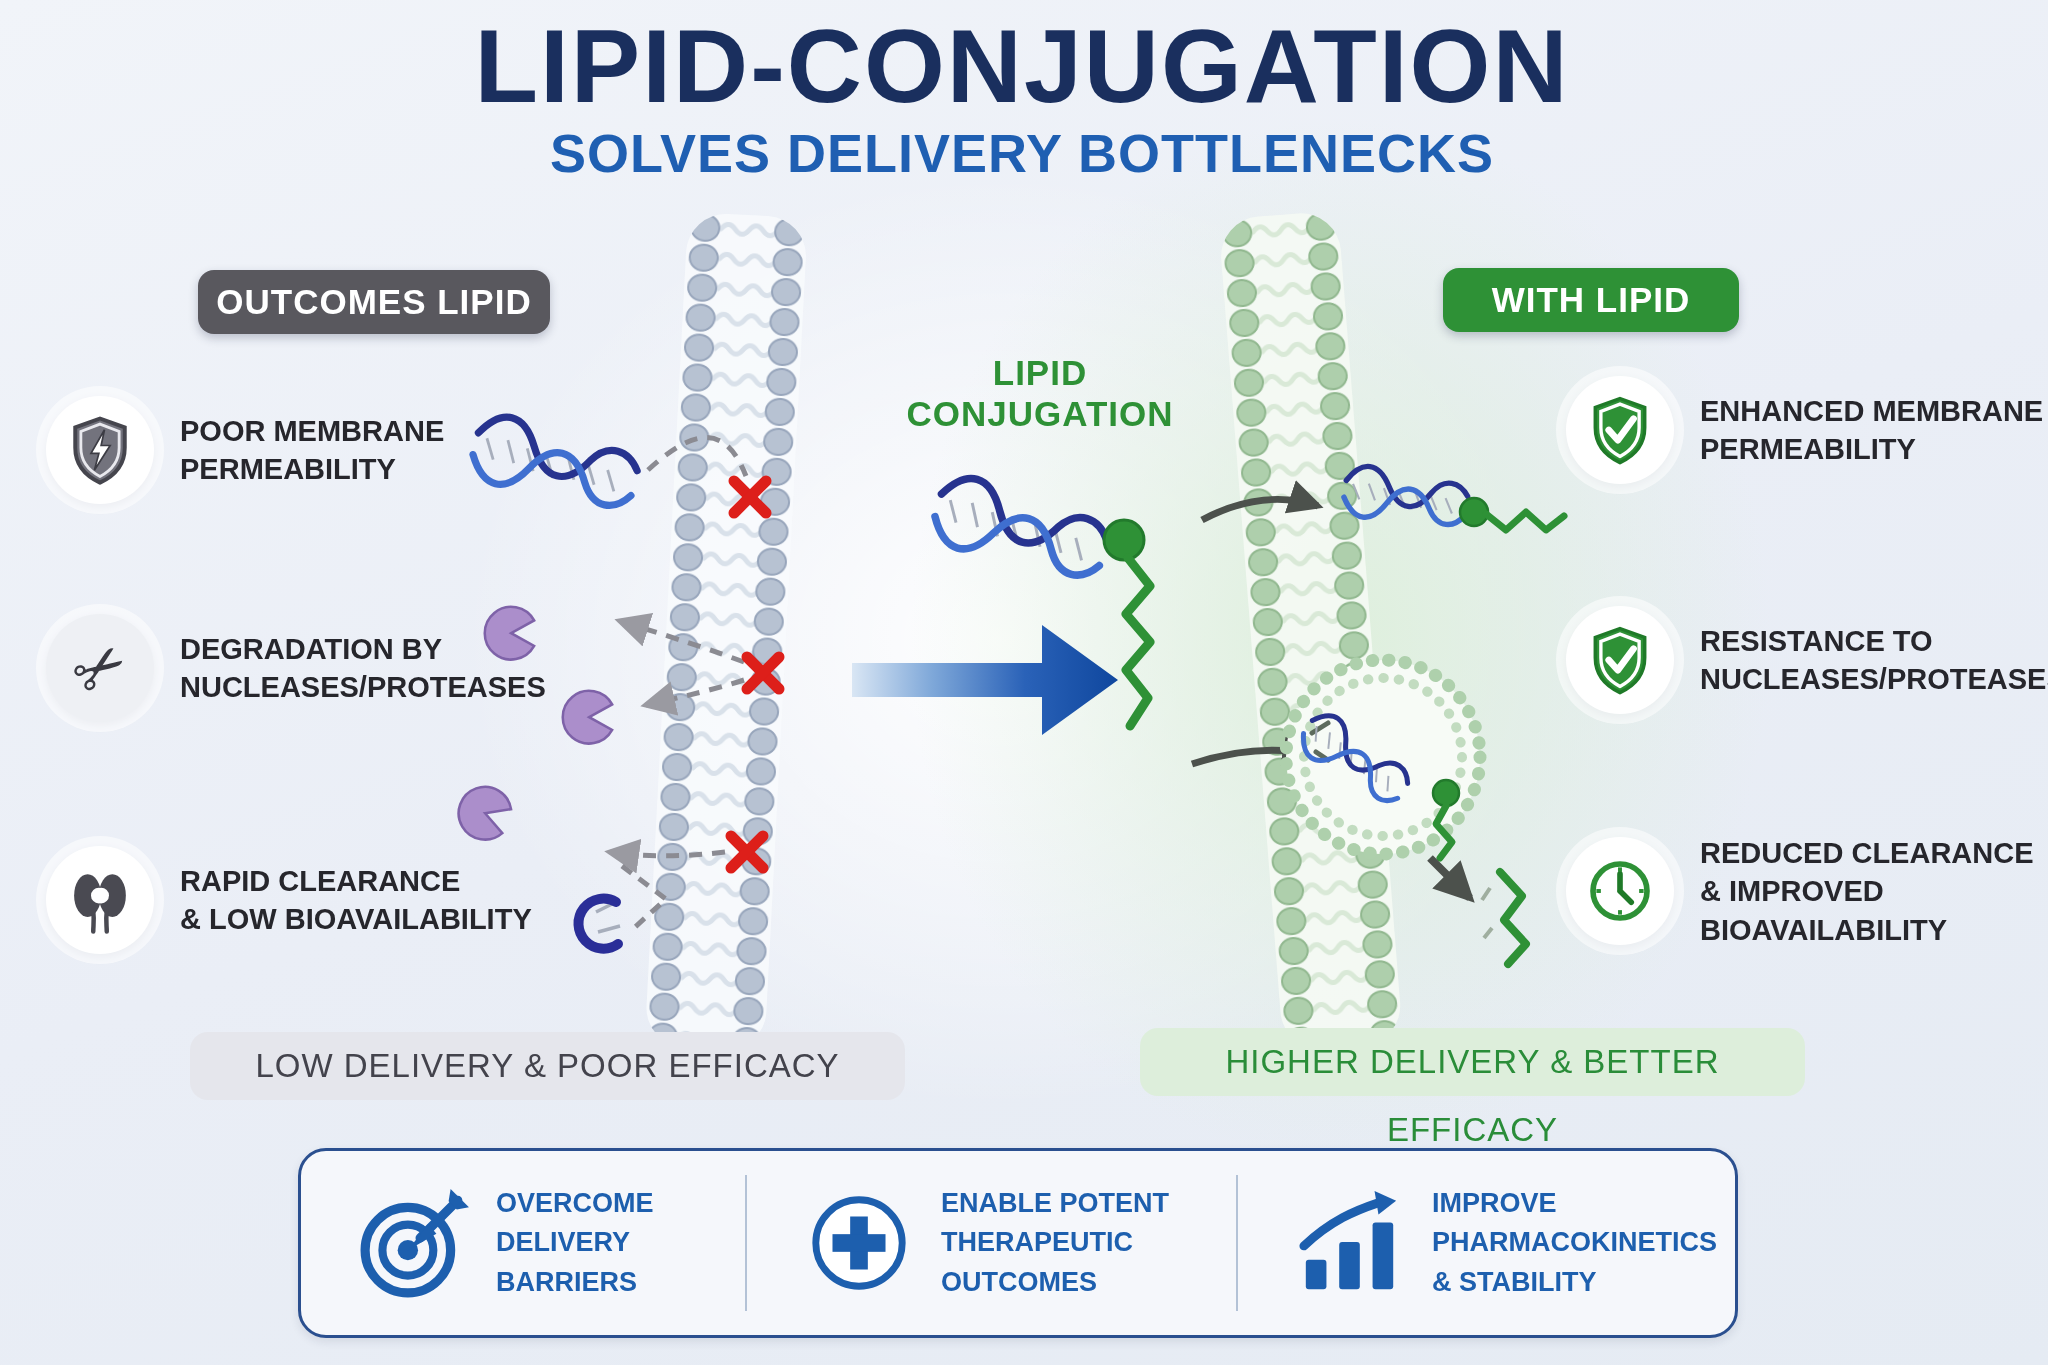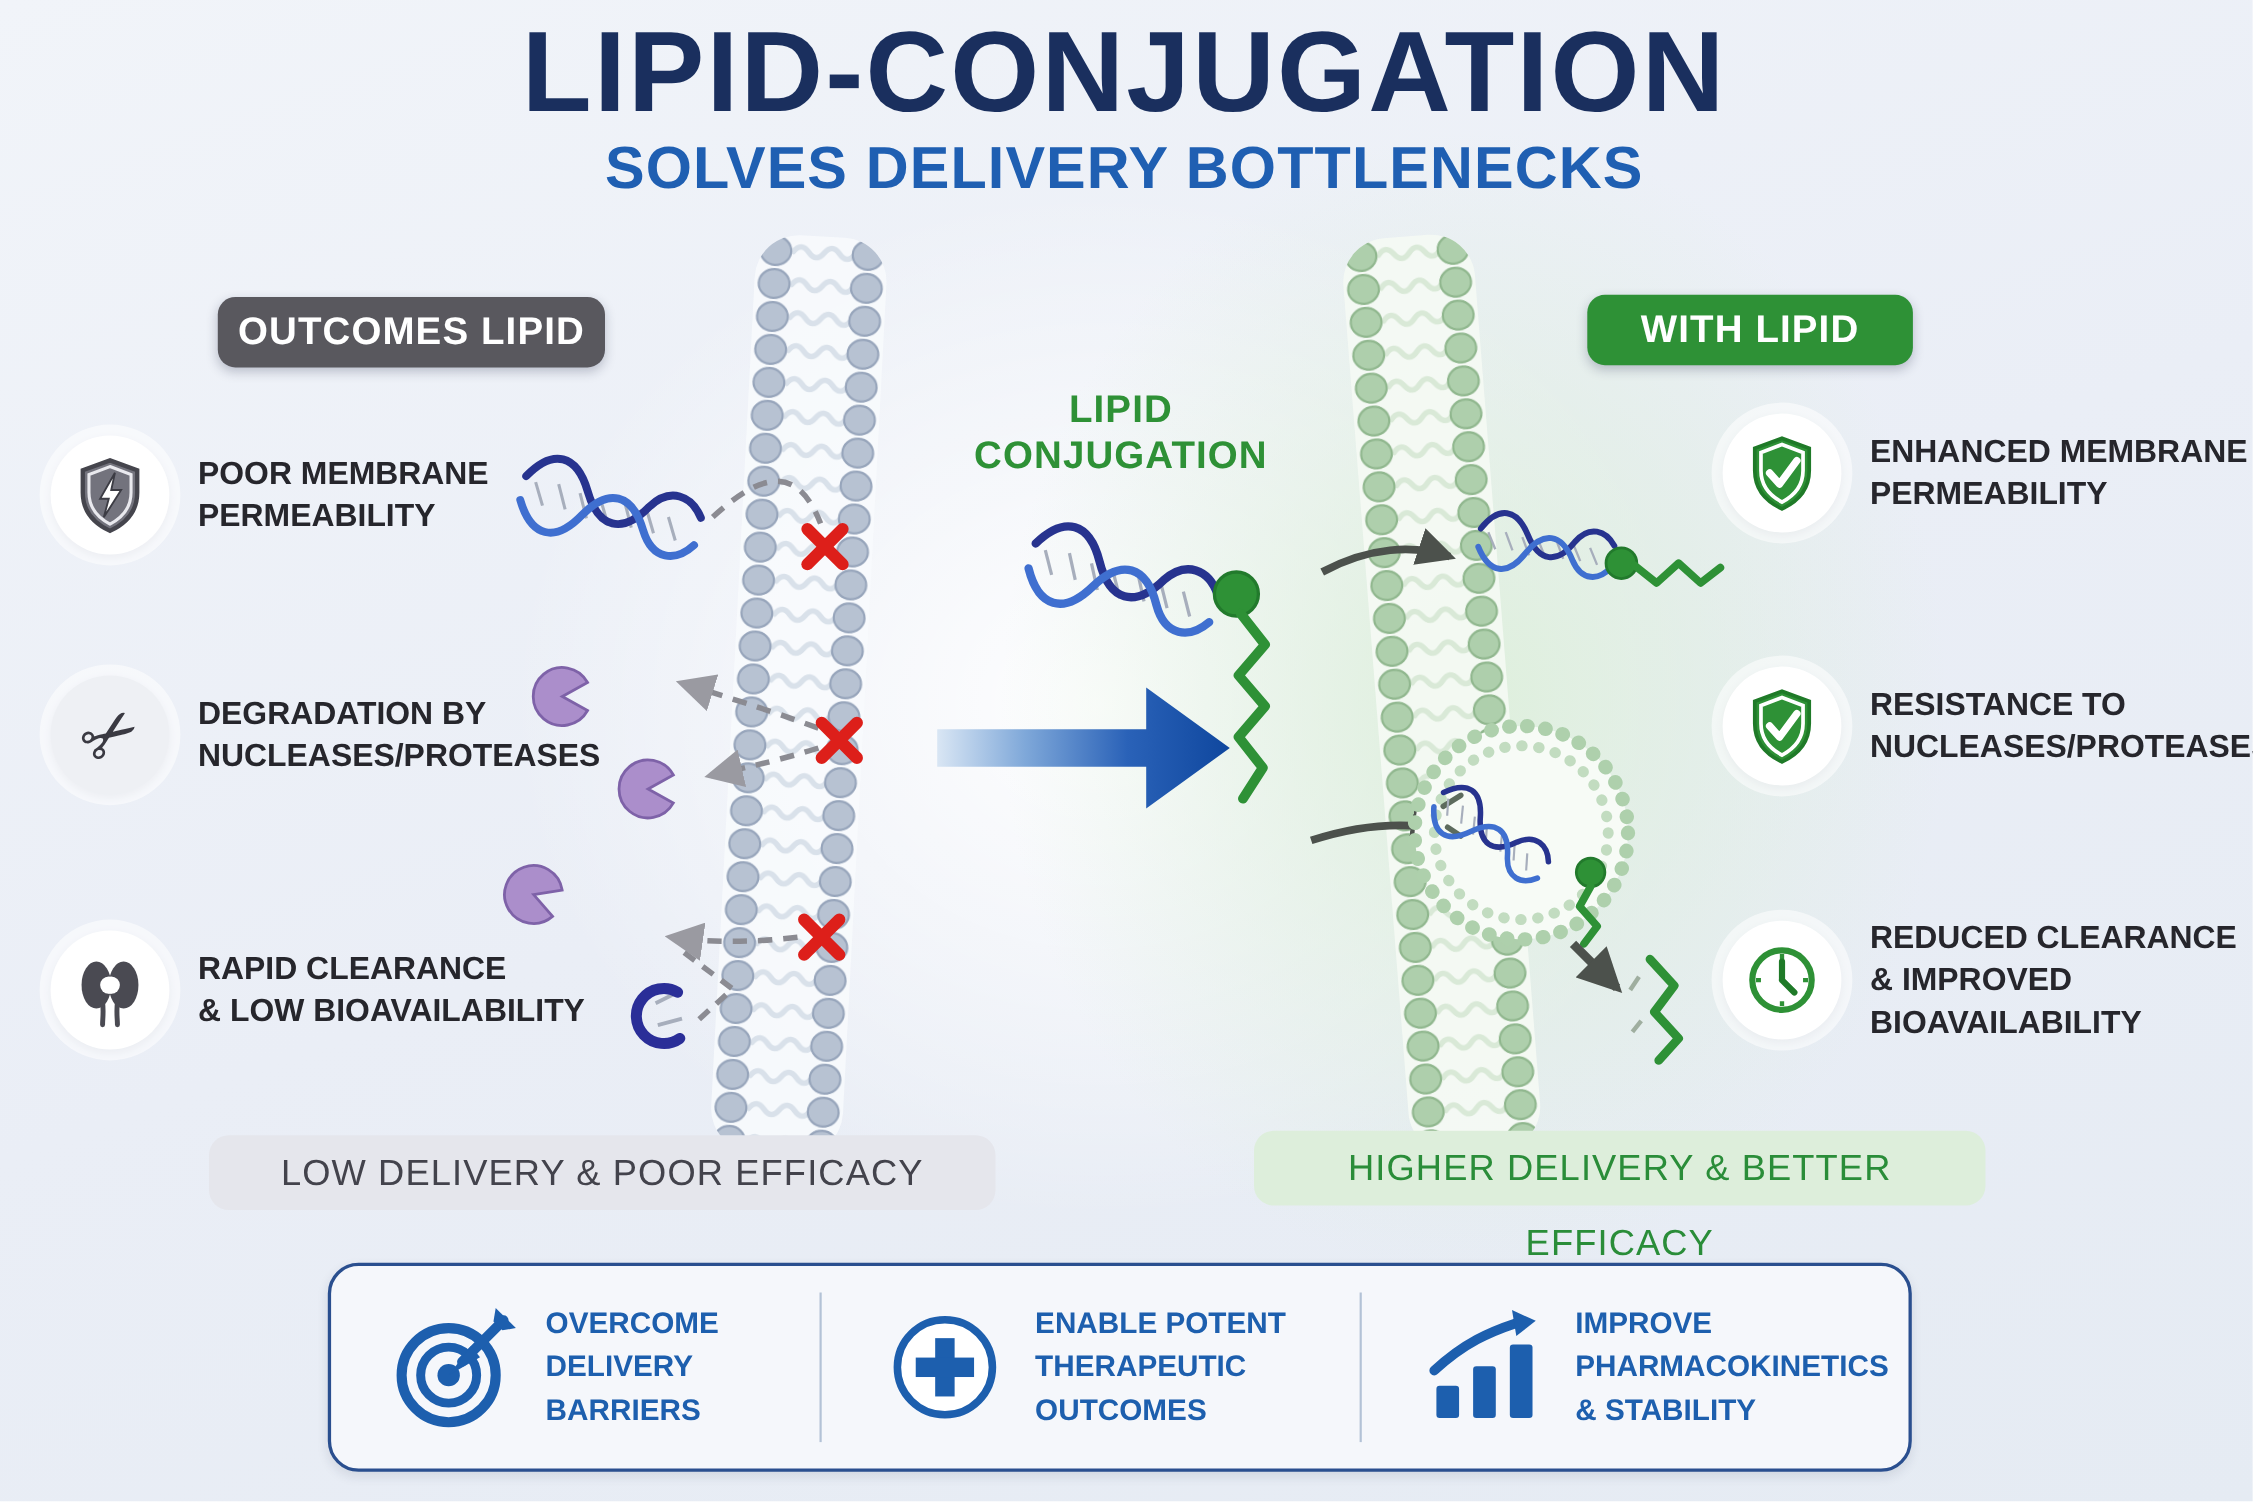--- a/index.html
+++ b/index.html
@@ -28,21 +28,21 @@
   .icon-circle.gray-bg{background:#eef0f4;}
   .item-label{font-size:29px;font-weight:700;color:#26262c;line-height:1.32;white-space:pre-line;}
 
   .pos-l1{left:46px;top:396px;}
   .pos-l2{left:46px;top:614px;}
   .pos-l3{left:46px;top:846px;}
   .pos-r1{left:1566px;top:376px;}
   .pos-r2{left:1566px;top:606px;}
   .pos-r3{left:1566px;top:834px;}
 
-  .center-label{position:absolute;z-index:3;left:869px;top:352px;width:300px;text-align:center;
+  .center-label{position:absolute;z-index:3;left:890px;top:352px;width:300px;text-align:center;
                 font-size:35px;font-weight:700;color:#2e9136;letter-spacing:1px;
                 line-height:1.18;white-space:pre-line;}
 
   .pill{position:absolute;z-index:3;height:68px;border-radius:18px;text-align:center;
         font-size:33px;font-weight:400;letter-spacing:1px;line-height:68px;}
   .pill-gray{left:190px;top:1032px;width:715px;background:#e5e6ec;color:#43434c;}
   .pill-green{left:1140px;top:1028px;width:665px;background:#ddeedb;color:#2a8d39;}
 
   .benefits-bar{position:absolute;z-index:3;left:298px;top:1148px;width:1434px;height:184px;
                 background:#f5f7fb;border:3px solid #2a4f8f;border-radius:28px;

